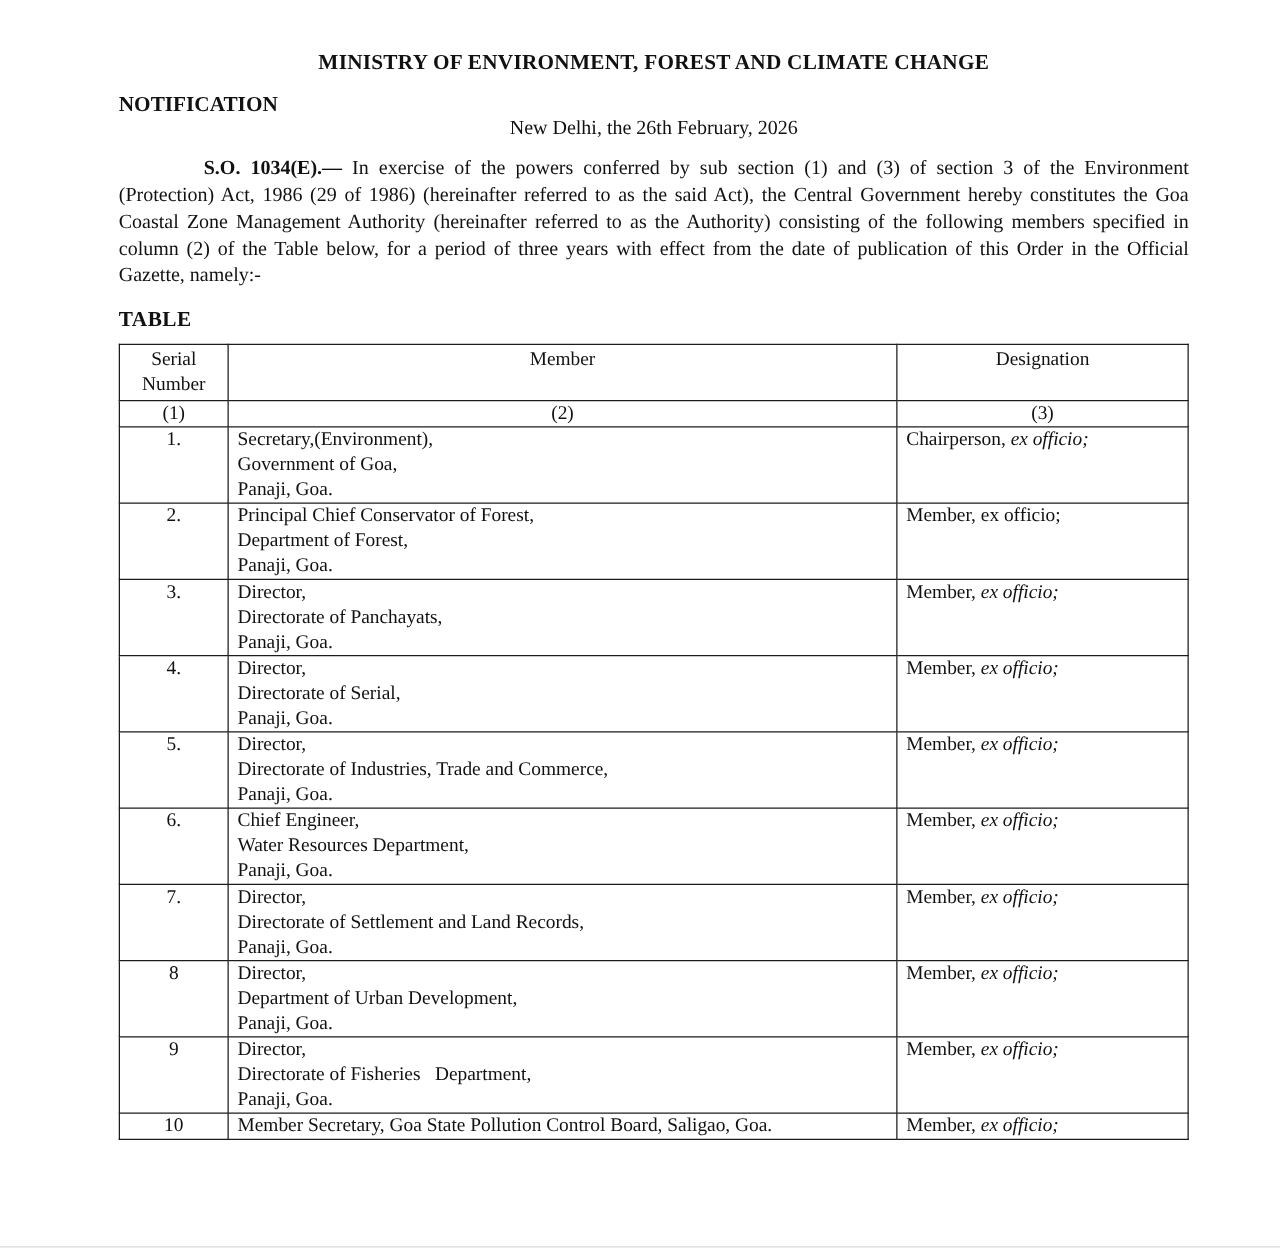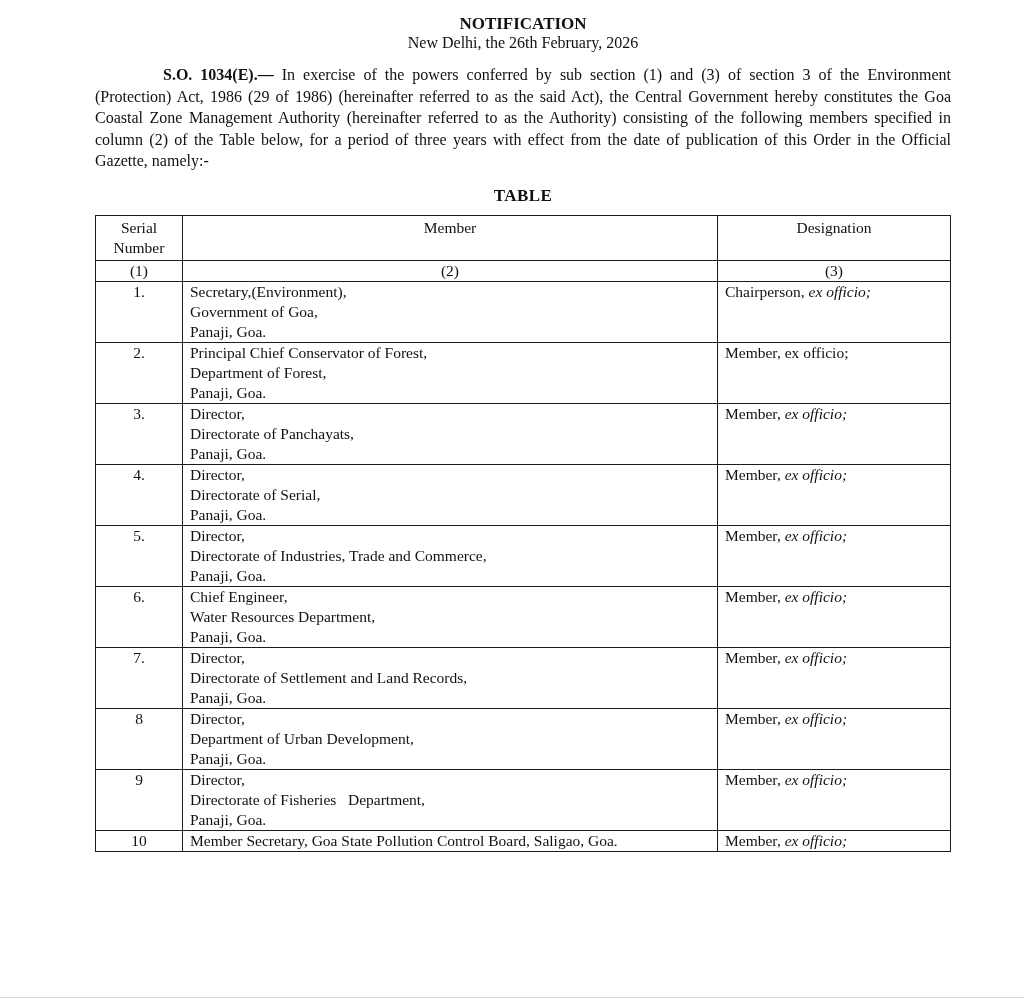--- a/index.html
+++ b/index.html
@@ -18,40 +18,40 @@
   }
   .ministry-title {
     margin-top: 40px;
     text-align: center;
     font-size: 17px;
     font-weight: bold;
     letter-spacing: 0.2px;
   }
   .doc-type {
     margin-top: 14px;
-    text-align: center;
+    text-align: left;
     font-size: 17px;
     font-weight: bold;
   }
   .dateline {
     text-align: center;
     font-size: 16px;
   }
   .body-par {
     margin-top: 12px;
     font-size: 16px;
     line-height: 21.5px;
     text-align: justify;
     text-indent: 68px;
   }
   .so-number { font-weight: bold; }
   .table-caption {
     margin-top: 14px;
     margin-bottom: 9px;
-    text-align: center;
+    text-align: left;
     font-size: 17px;
     font-weight: bold;
     letter-spacing: 0.4px;
   }
   table.gov-table {
     border-collapse: collapse;
     width: 855px;
     table-layout: fixed;
     font-size: 15.5px;
     line-height: 20px;
@@ -88,20 +88,21 @@
     position: absolute;
     left: 0; right: 0; bottom: 2px;
     border-top: 1px solid #d9d9d9;
   }
 </style>
 </head>
 <body>
 
 <div class="doc">
 
+  <div class="ministry-title">MINISTRY OF ENVIRONMENT, FOREST AND CLIMATE CHANGE</div>
 
   <div class="doc-type">NOTIFICATION</div>
 
   <div class="dateline">New Delhi, the 26th February, 2026</div>
 
   <p class="body-par"><span class="so-number">S.O. 1034(E).—</span><span> In exercise of the powers conferred by sub section (1) and (3) of section 3 of the Environment (Protection) Act, 1986 (29 of 1986)  (hereinafter referred to as the said Act), the Central Government hereby constitutes the Goa Coastal Zone Management Authority (hereinafter referred to as the Authority) consisting of the following members specified in column (2) of the Table below, for a period of three years with effect from the date of publication of this Order in the Official Gazette, namely:-</span></p>
 
   <div class="table-caption">TABLE</div>
 
   <table class="gov-table">

